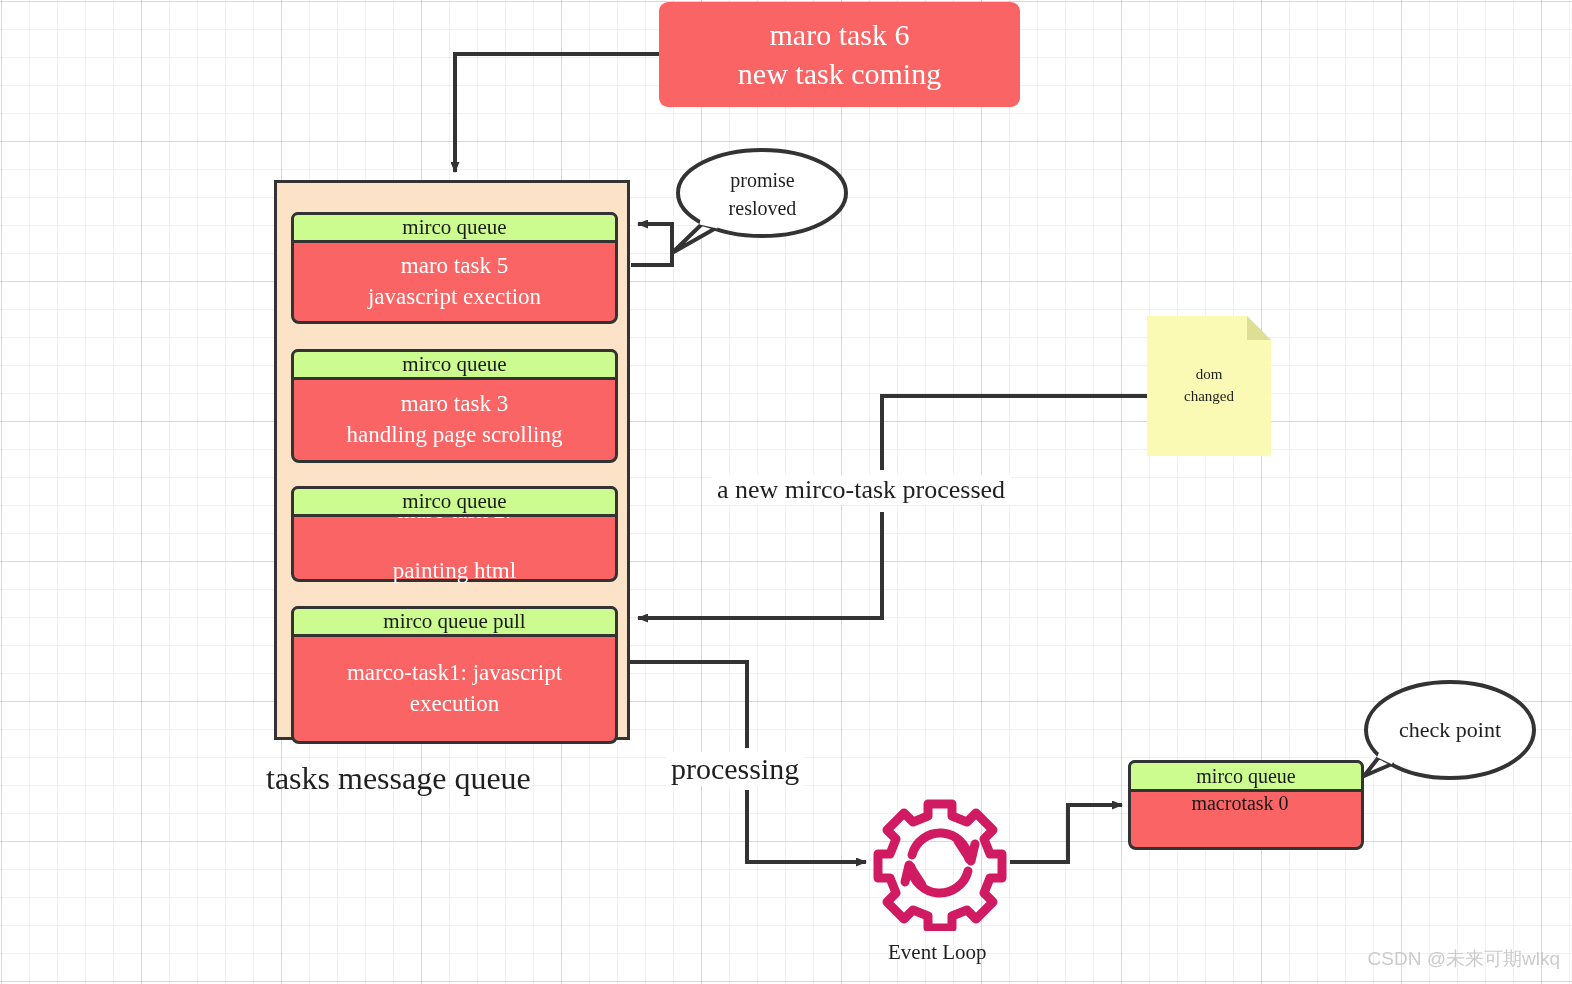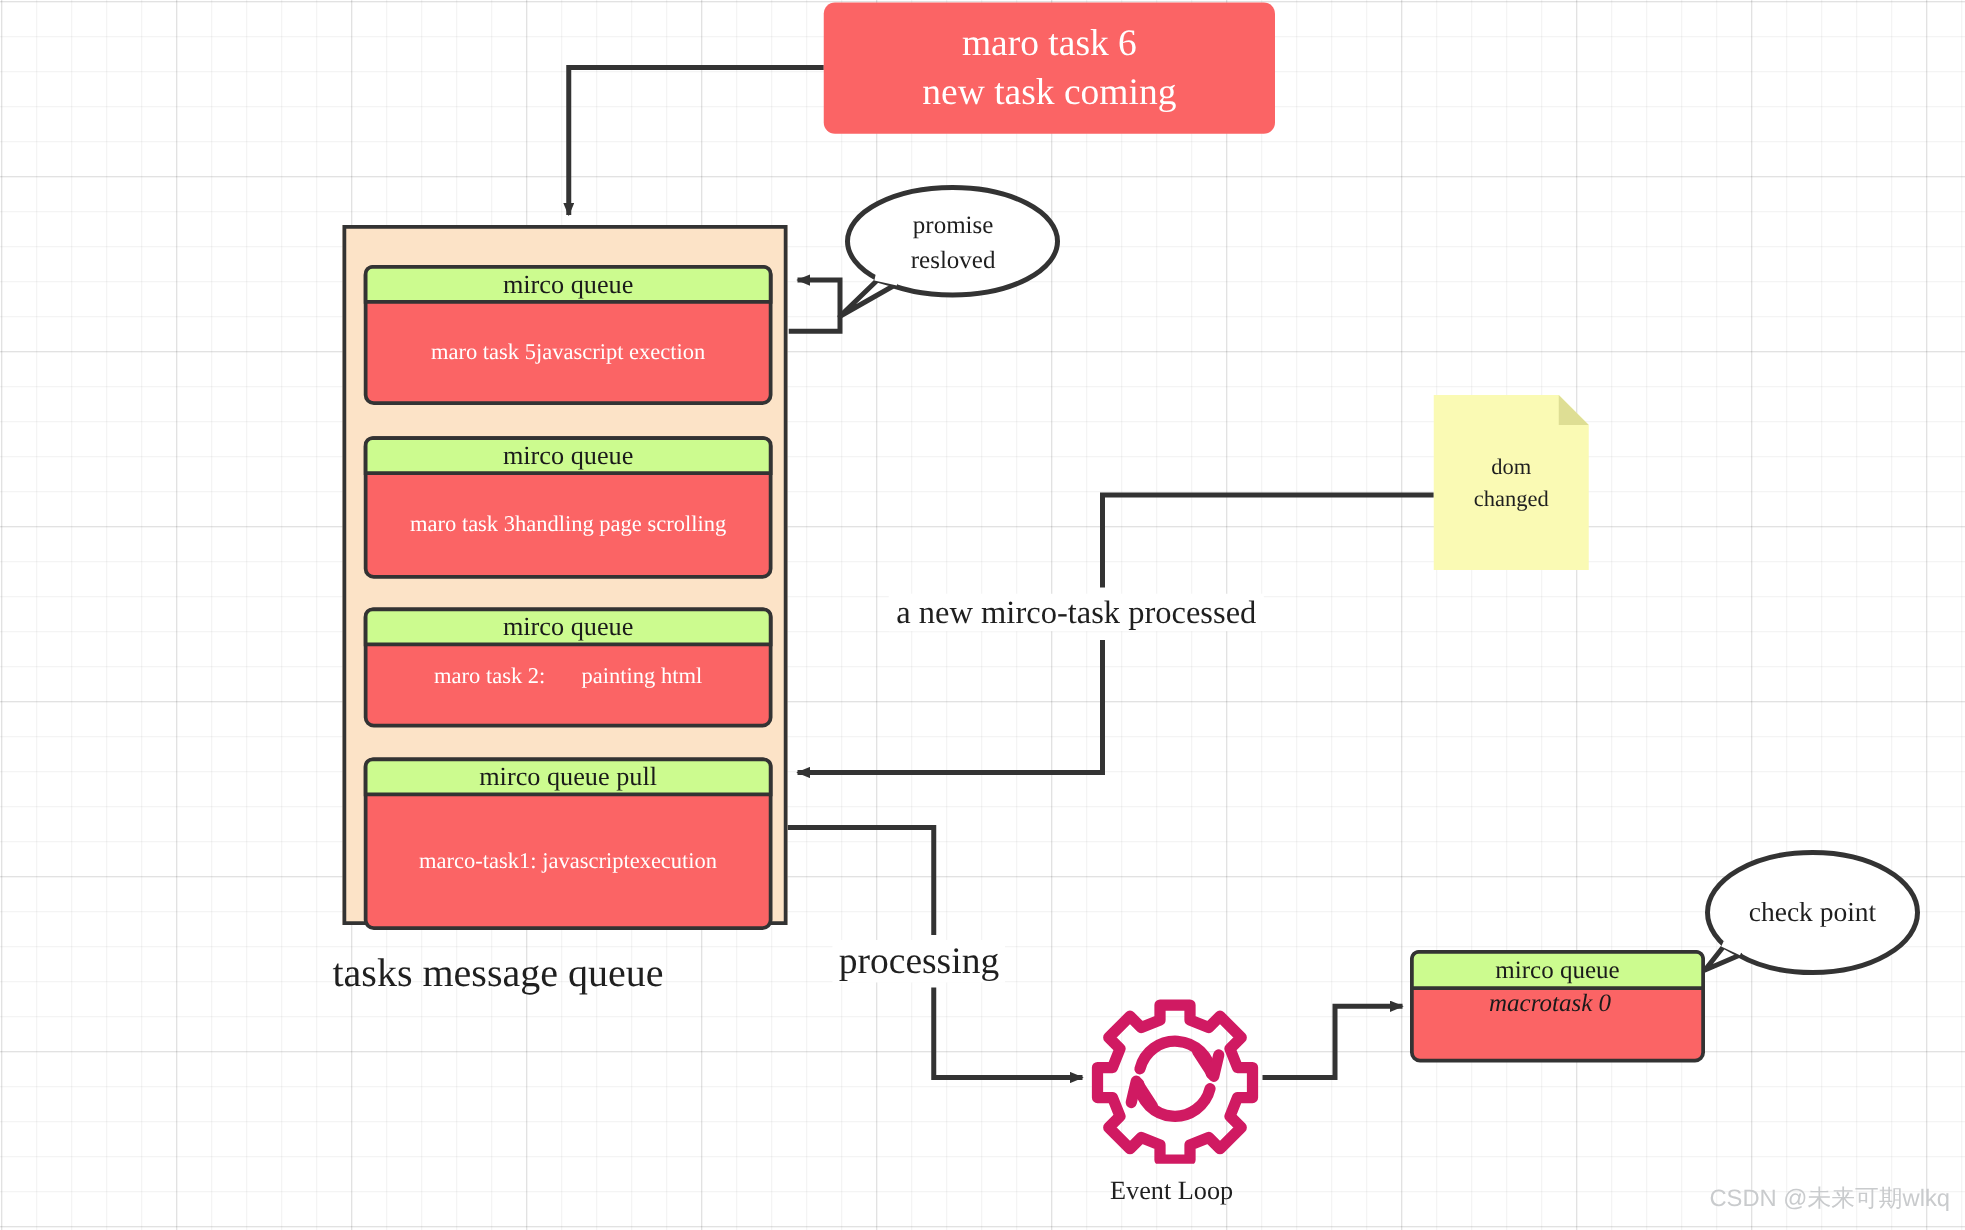--- a/index.html
+++ b/index.html
@@ -76,26 +76,28 @@
     align-items: center;
     justify-content: center;
     font-size: 21px;
     color: #1a1a1a;
     z-index: 3;
   }
   .queue-body {
     position: absolute;
     left: 0; right: 0;
     display: flex;
+    flex-direction: column;
     align-items: center;
     justify-content: center;
     color: #ffffff;
-    font-size: 18px;
+    font-size: 23px;
     line-height: 1.33;
     z-index: 2;
+    text-align: right;
   }
 
   #item-1 { top: 29px; height: 112px; border-radius: 8px; }
   #item-1 .queue-body { top: 28px; bottom: 0; }
   #item-2 { top: 166px; height: 114px; }
   #item-2 .queue-body { top: 28px; bottom: 0; }
   #item-3 { top: 303px; height: 96px; }
   #item-3 .queue-body { top: 14px; bottom: 0; gap: 29px; }
   #item-4 { top: 423px; height: 138px; }
   #item-4 .queue-body { top: 28px; bottom: 0; }
@@ -137,21 +139,21 @@
     font-size: 22px; line-height: 1.4;
   }
   #dom-note-text {
     position: absolute;
     left: 1147px; top: 316px;
     width: 124px; height: 140px;
     display: flex;
     flex-direction: column;
     align-items: center;
     justify-content: center;
-    font-size: 18px;
+    font-size: 15px;
     color: #1f1f1f;
     line-height: 1.45;
   }
 
   
   #macro0-box {
     position: absolute;
     left: 1128px; top: 760px;
     width: 236px; height: 90px;
     background: #FB6465;
@@ -167,21 +169,21 @@
     border: 3px solid #333333;
     border-radius: 7px 7px 0 0;
     box-sizing: border-box;
     display: flex; align-items: center; justify-content: center;
     font-size: 20px; color: #1a1a1a;
   }
   #macro0-body {
     position: absolute;
     left: 0; right: 12px; top: 29px;
     display: flex; align-items: center; justify-content: center;
-    font-size: 20px; color: #1a1a1a; font-style: italic;
+    font-size: 20px; color: #1a1a1a;
   }
 
   
   #event-loop-icon {
     position: absolute;
     left: 872px; top: 795px;
     width: 136px; height: 136px;
   }
 
   

